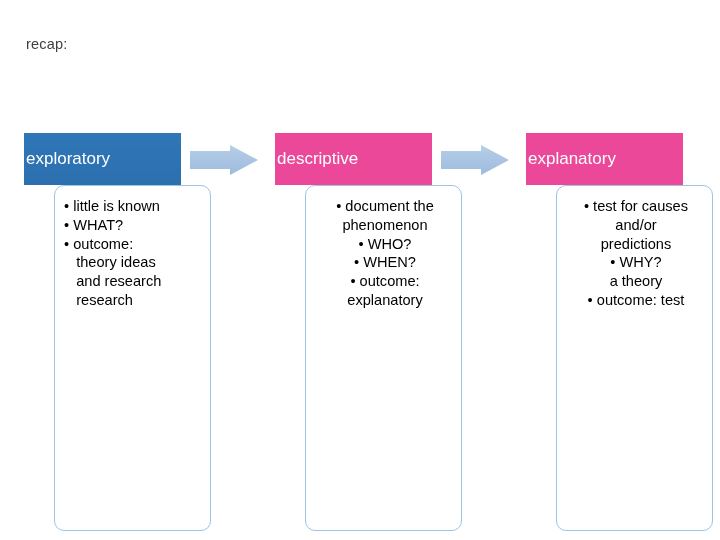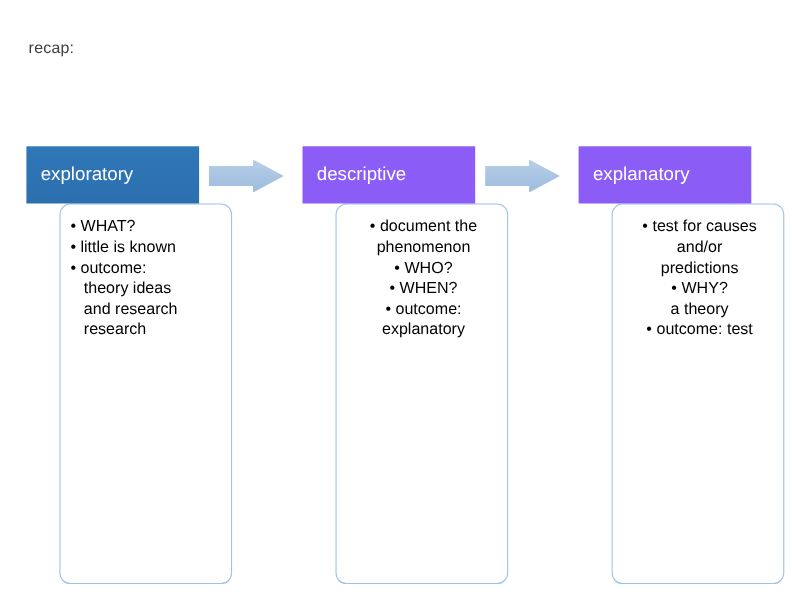--- a/index.html
+++ b/index.html
@@ -48,24 +48,24 @@
     top: 0;
     left: 0;
     width: 157px;
     height: 52px;
     background: #2e74b5;
     background: linear-gradient(to bottom, #2f77b8 0%, #2c6faf 100%);
     color: #ffffff;
     font-size: 17px;
     display: flex;
     align-items: center;
-    padding-left: 13px;
+    padding-left: 2px;
     box-sizing: border-box;
   }
-  .head-2 { background: #8b5cf6; }
+  .head-2 { background: #ec4899; }
 
   
   .body-card {
     position: absolute;
     top: 52px;
     left: 30px;
     width: 157px;
     height: 346px;
     border: 1px solid #9dc3e6;
     border-radius: 10px;
@@ -108,22 +108,22 @@
 <body>
 
 <div class="slide">
 
   <div class="recap-label">recap:</div>
 
   <div class="col col-1">
     <div class="body-card"></div>
     <div class="head">exploratory</div>
     <div class="body-text">
+      <div class="line indent">• little is known</div>
       <div class="line indent">• WHAT?</div>
-      <div class="line indent">• little is known</div>
       <div class="line indent">• outcome:</div>
       <div class="line indent">   theory ideas</div>
       <div class="line indent">   and research</div>
       <div class="line indent">   research</div>
     </div>
   </div>
 
   <div class="arrow arrow-1">
     <svg width="68" height="30" viewBox="0 0 68 30" xmlns="http://www.w3.org/2000/svg">
       <defs>

